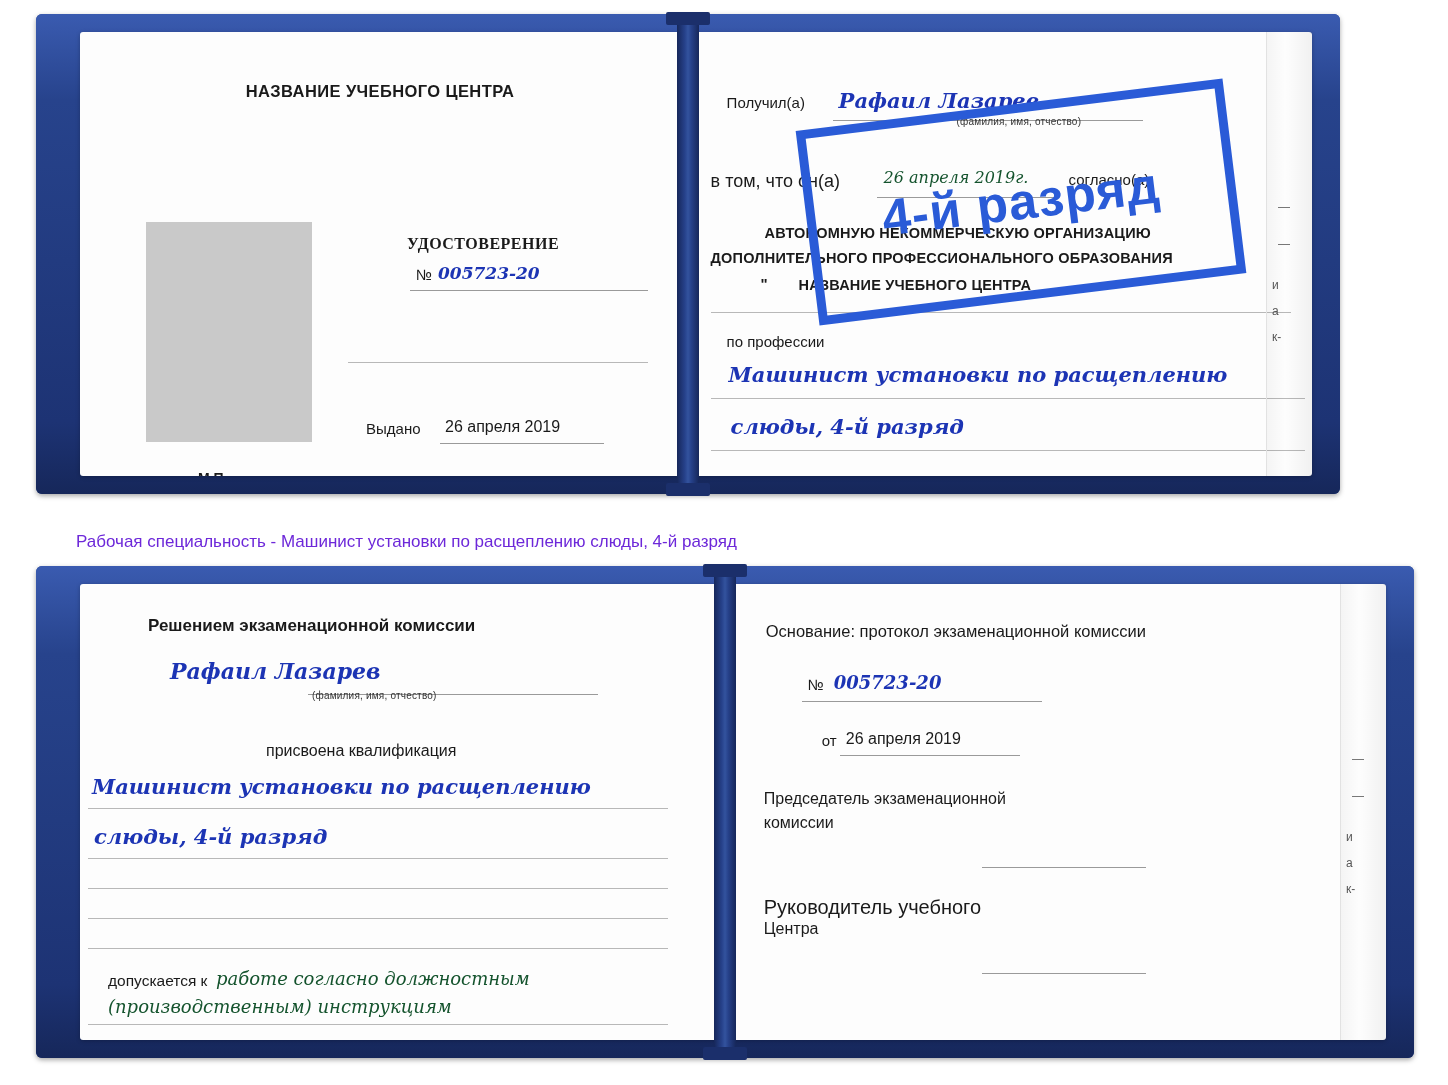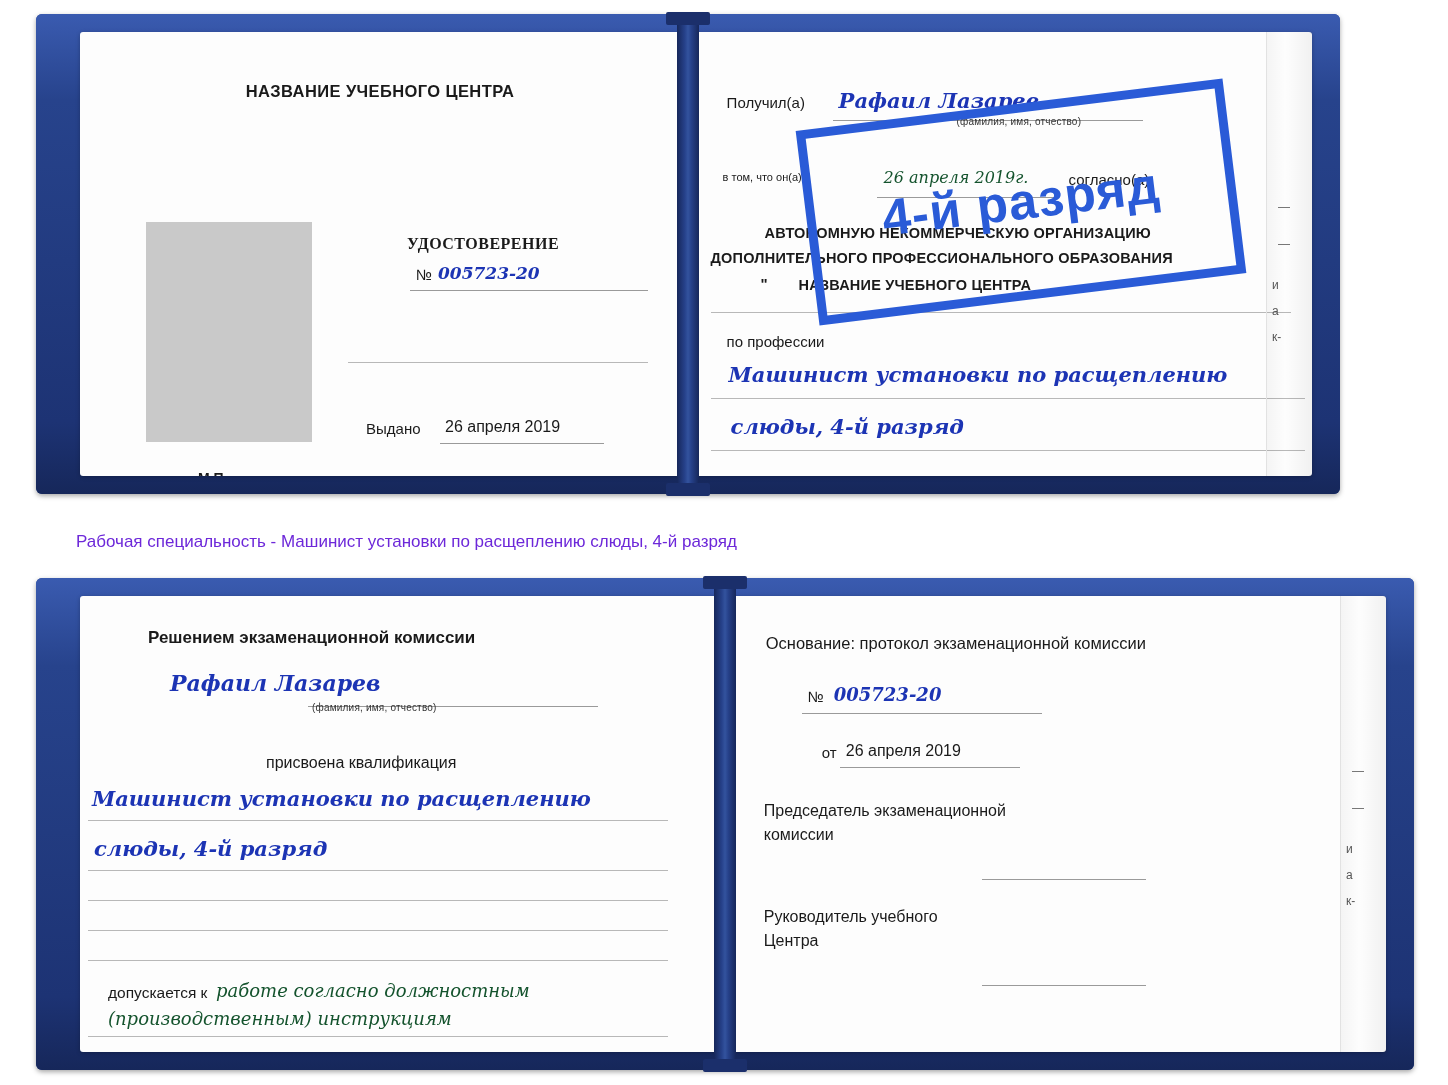--- a/index.html
+++ b/index.html
@@ -24,21 +24,21 @@
     box-shadow: 0 2px 5px rgba(0,0,0,0.35);
   }
   .book.top {
     left: 36px;
     top: 14px;
     width: 1304px;
     height: 480px;
   }
   .book.bottom {
     left: 36px;
-    top: 578px;
+    top: 566px;
     width: 1378px;
     height: 492px;
   }
   
   .book::before {
     content: "";
     position: absolute;
     left: 0; top: 0; right: 0; bottom: 0;
     border-radius: 6px;
     background: linear-gradient(180deg,#3a5bb0 0%,#27438c 18%,#1d3374 85%,#16275a 100%);
@@ -219,21 +219,21 @@
     </div>
   </div>
 
   <div class="page right">
     <div class="pageinner">
       <div class="t" style="left:36px;top:62px;font-size:15px;">Получил(а)</div>
       <div class="t hand" style="left:148px;top:56px;font-size:21px;">Рафаил Лазарев</div>
       <div class="line" style="left:142px;top:88px;width:310px;"></div>
       <div class="t tiny" style="left:266px;top:84px;">(фамилия, имя, отчество)</div>
 
-      <div class="t" style="left:32px;top:139px;font-size:11px;">в том, что он(а)</div>
+      <div class="t" style="left:20px;top:139px;font-size:18px;">в том, что он(а)</div>
       <div class="t handlight" style="left:193px;top:136px;font-size:16px;">26 апреля 2019г.</div>
       <div class="line" style="left:186px;top:165px;width:180px;"></div>
       <div class="t" style="left:378px;top:139px;font-size:15px;">согласно(а)</div>
 
       <div class="t bold" style="left:74px;top:193px;font-size:14.5px;letter-spacing:.2px;text-align:right;">АВТОНОМНУЮ НЕКОММЕРЧЕСКУЮ ОРГАНИЗАЦИЮ</div>
       <div class="t bold" style="left:20px;top:218px;font-size:14.5px;letter-spacing:.2px;">ДОПОЛНИТЕЛЬНОГО ПРОФЕССИОНАЛЬНОГО ОБРАЗОВАНИЯ</div>
       <div class="t bold" style="left:70px;top:243px;font-size:15px;">"</div>
       <div class="t bold" style="left:108px;top:245px;font-size:14.5px;letter-spacing:.2px;">НАЗВАНИЕ УЧЕБНОГО ЦЕНТРА</div>
       <div class="t bold" style="left:463px;top:243px;font-size:15px;">"</div>
       <div class="line light" style="left:20px;top:280px;width:580px;"></div>
@@ -302,21 +302,21 @@
       <div class="line" style="left:74px;top:117px;width:240px;"></div>
 
       <div class="t" style="left:94px;top:148px;font-size:15px;">от</div>
       <div class="t" style="left:118px;top:146px;font-size:16px;">26 апреля 2019</div>
       <div class="line" style="left:112px;top:171px;width:180px;"></div>
 
       <div class="t" style="left:36px;top:206px;font-size:16px;">Председатель экзаменационной</div>
       <div class="t" style="left:36px;top:230px;font-size:16px;">комиссии</div>
       <div class="line" style="left:254px;top:283px;width:164px;"></div>
 
-      <div class="t" style="left:36px;top:312px;font-size:16px;">Руководитель учебного</div>
+      <div class="t" style="left:36px;top:312px;font-size:20px;">Руководитель учебного</div>
       <div class="t" style="left:36px;top:336px;font-size:16px;">Центра</div>
       <div class="line" style="left:254px;top:389px;width:164px;"></div>
 
       <div class="fold"></div>
       <div class="edgedash" style="top:168px;right:22px;">—</div>
       <div class="edgedash" style="top:205px;right:22px;">—</div>
       <div class="edgecol" style="top:240px;">
         <div>и</div>
         <div>а</div>
         <div>к-</div>

